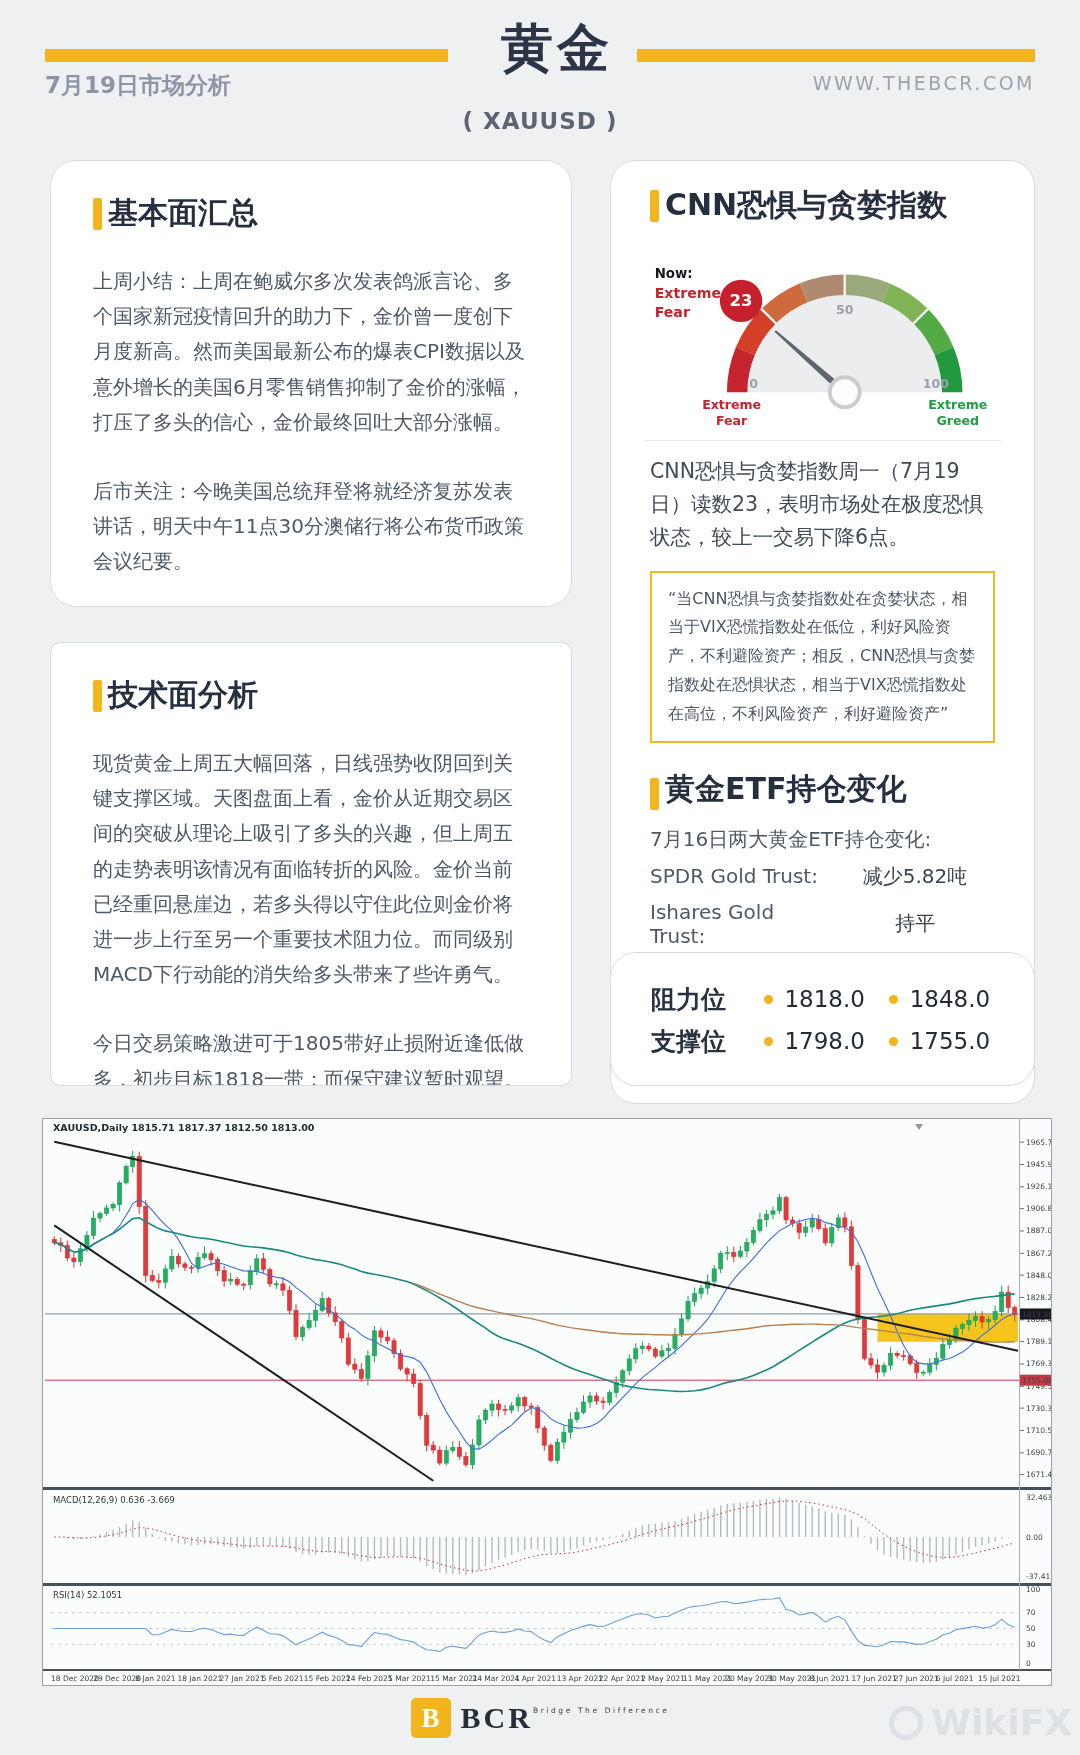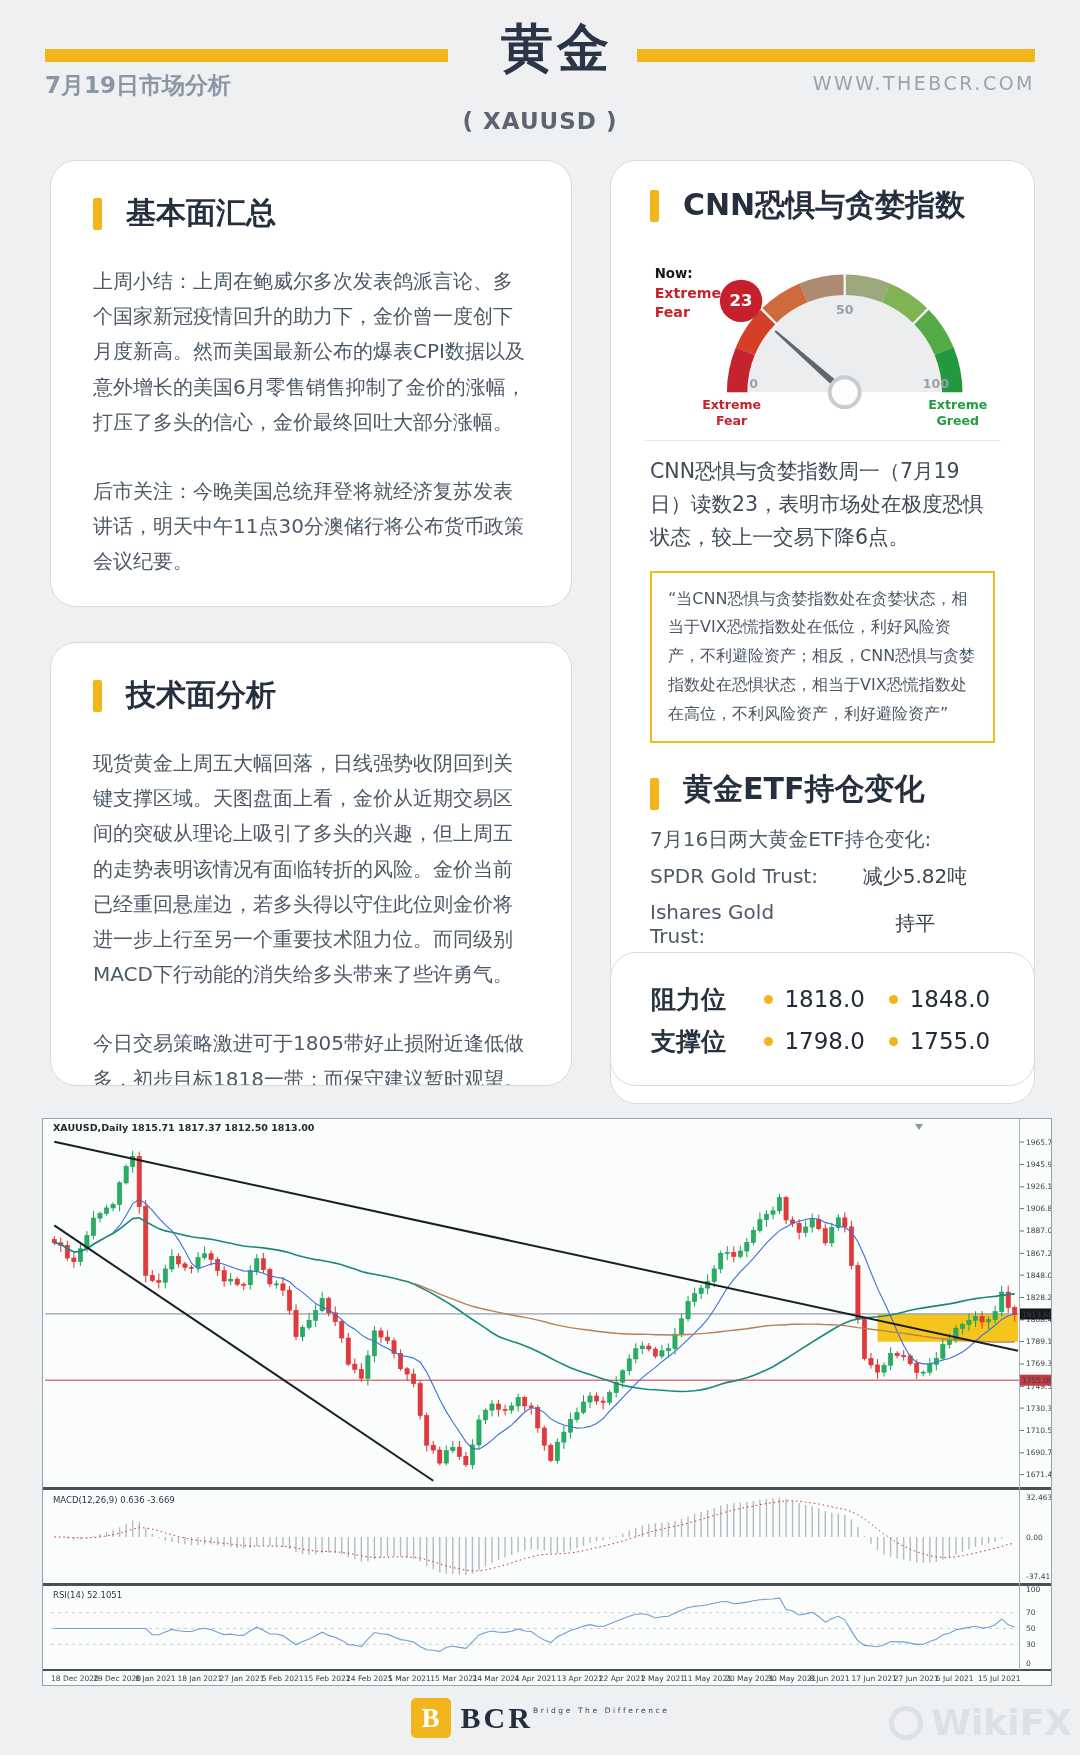--- a/index.html
+++ b/index.html
@@ -12,24 +12,24 @@
   .h-title{position:absolute;left:17px;top:14px;width:100%;text-align:center;
            font-size:52px;font-weight:900;color:#2b3547;letter-spacing:4px;}
   .h-sub{position:absolute;left:0;top:108px;width:100%;text-align:center;
          font-size:23px;font-weight:bold;color:#5c6472;letter-spacing:1px;}
   .h-date{position:absolute;left:45px;top:70px;font-size:23px;font-weight:bold;color:#8b95a5;}
   .h-site{position:absolute;right:45px;top:72px;font-size:19px;color:#9ba3ad;letter-spacing:2.5px;}
   
   .card{position:absolute;background:#fff;border:1px solid #d8dbdf;border-radius:26px;
         box-sizing:border-box;overflow:hidden;}
   .card1{left:50px;top:160px;width:522px;height:447px;padding:32px 42px;}
-  .card2{left:50px;top:642px;width:522px;height:444px;padding:32px 42px;}
+  .card2{left:50px;top:642px;width:522px;height:444px;padding:32px 42px;border-radius:11px;}
   .card3{left:610px;top:160px;width:425px;height:944px;padding:24px 39px;}
   .card4{left:610px;top:952px;width:425px;height:134px;padding:24px 40px;}
-  .sec-title{display:flex;align-items:center;gap:24px;font-size:30px;font-weight:bold;color:#262f3f;}
+  .sec-title{display:flex;align-items:center;gap:6px;font-size:30px;font-weight:bold;color:#262f3f;}
   .sec-bar{width:9px;height:32px;background:#f2b51c;border-radius:2px;flex:none;}
   .para{margin:30px 0 0 0;font-size:20px;line-height:1.76;color:#4e5968;}
   .para.second{margin-top:34px;}
   
   #gauge-svg{display:block;width:369px;height:198px;margin-top:6px;}
   .gauge-sep{border:none;border-top:1px solid #e7e9ec;margin:10px -6px 0 -6px;}
   .cnn-summary{margin:14px 0 0 0;font-size:20.5px;line-height:1.62;color:#3f4a59;}
   .cnn-quote{margin-top:16px;border:2px solid #f2bb1b;padding:12px 16px;
              font-size:16px;line-height:1.8;color:#4c5767;}
   .etf-title{margin-top:26px;align-items:flex-end;}

